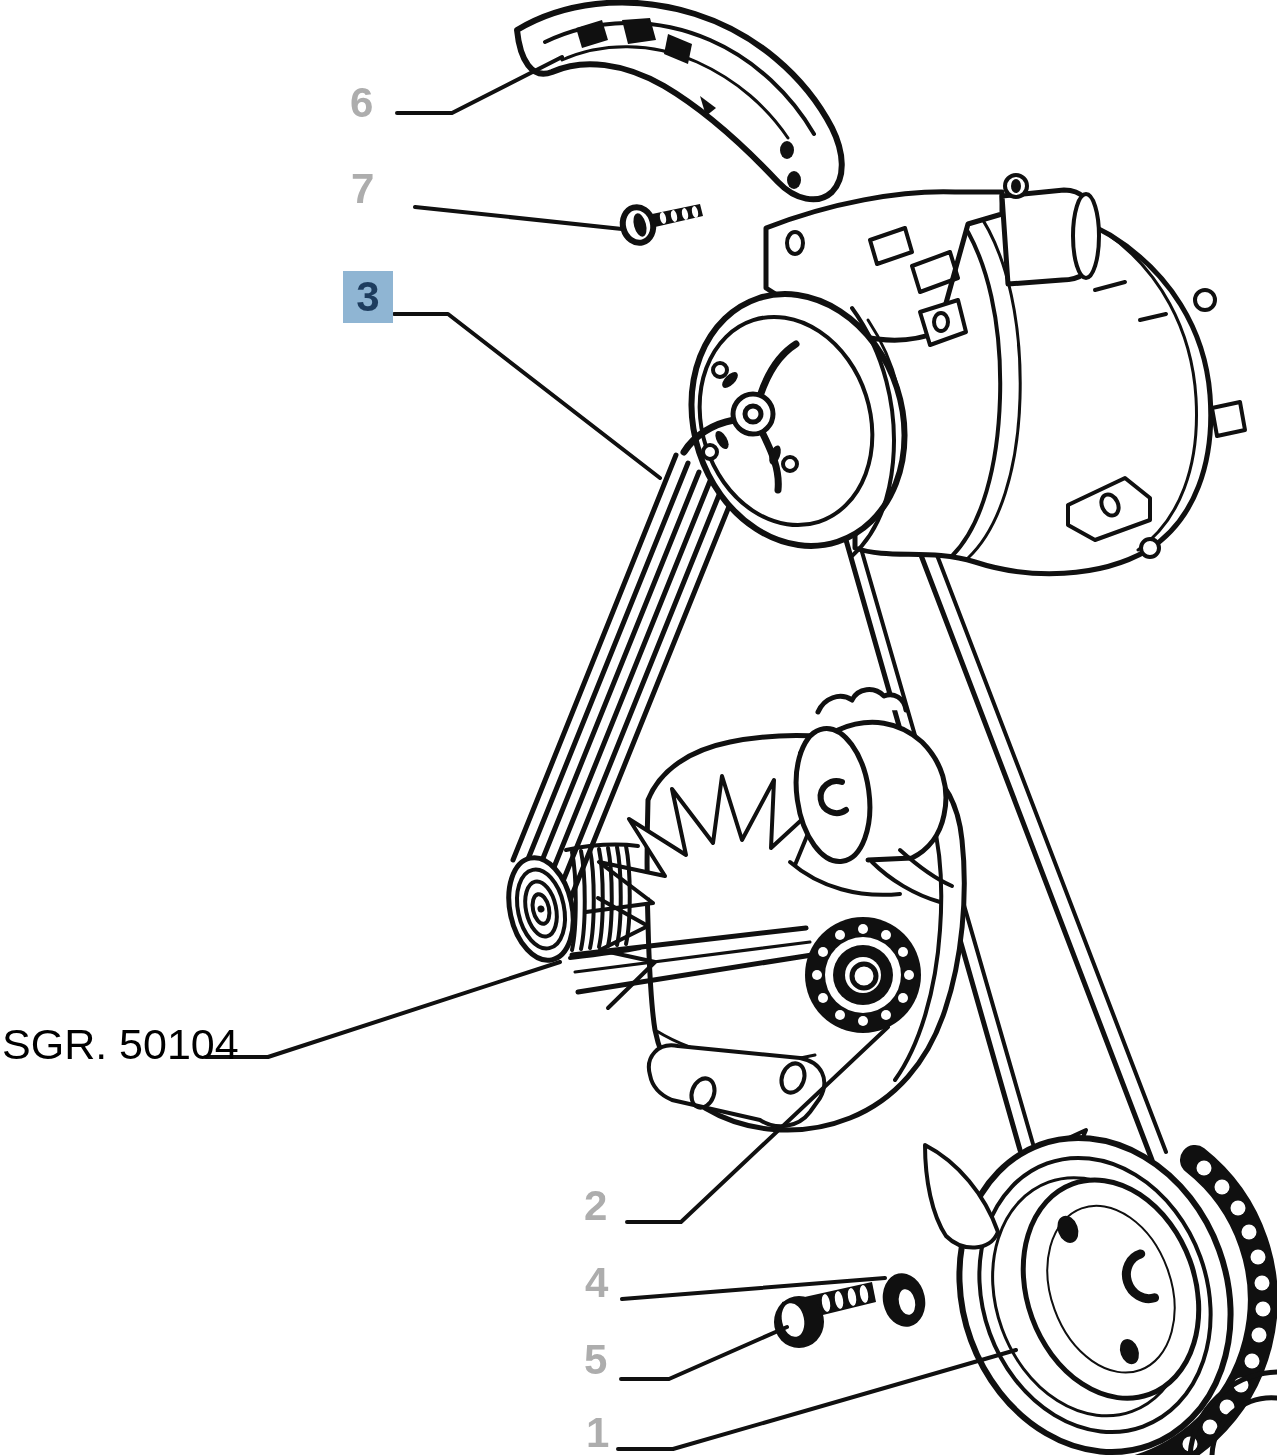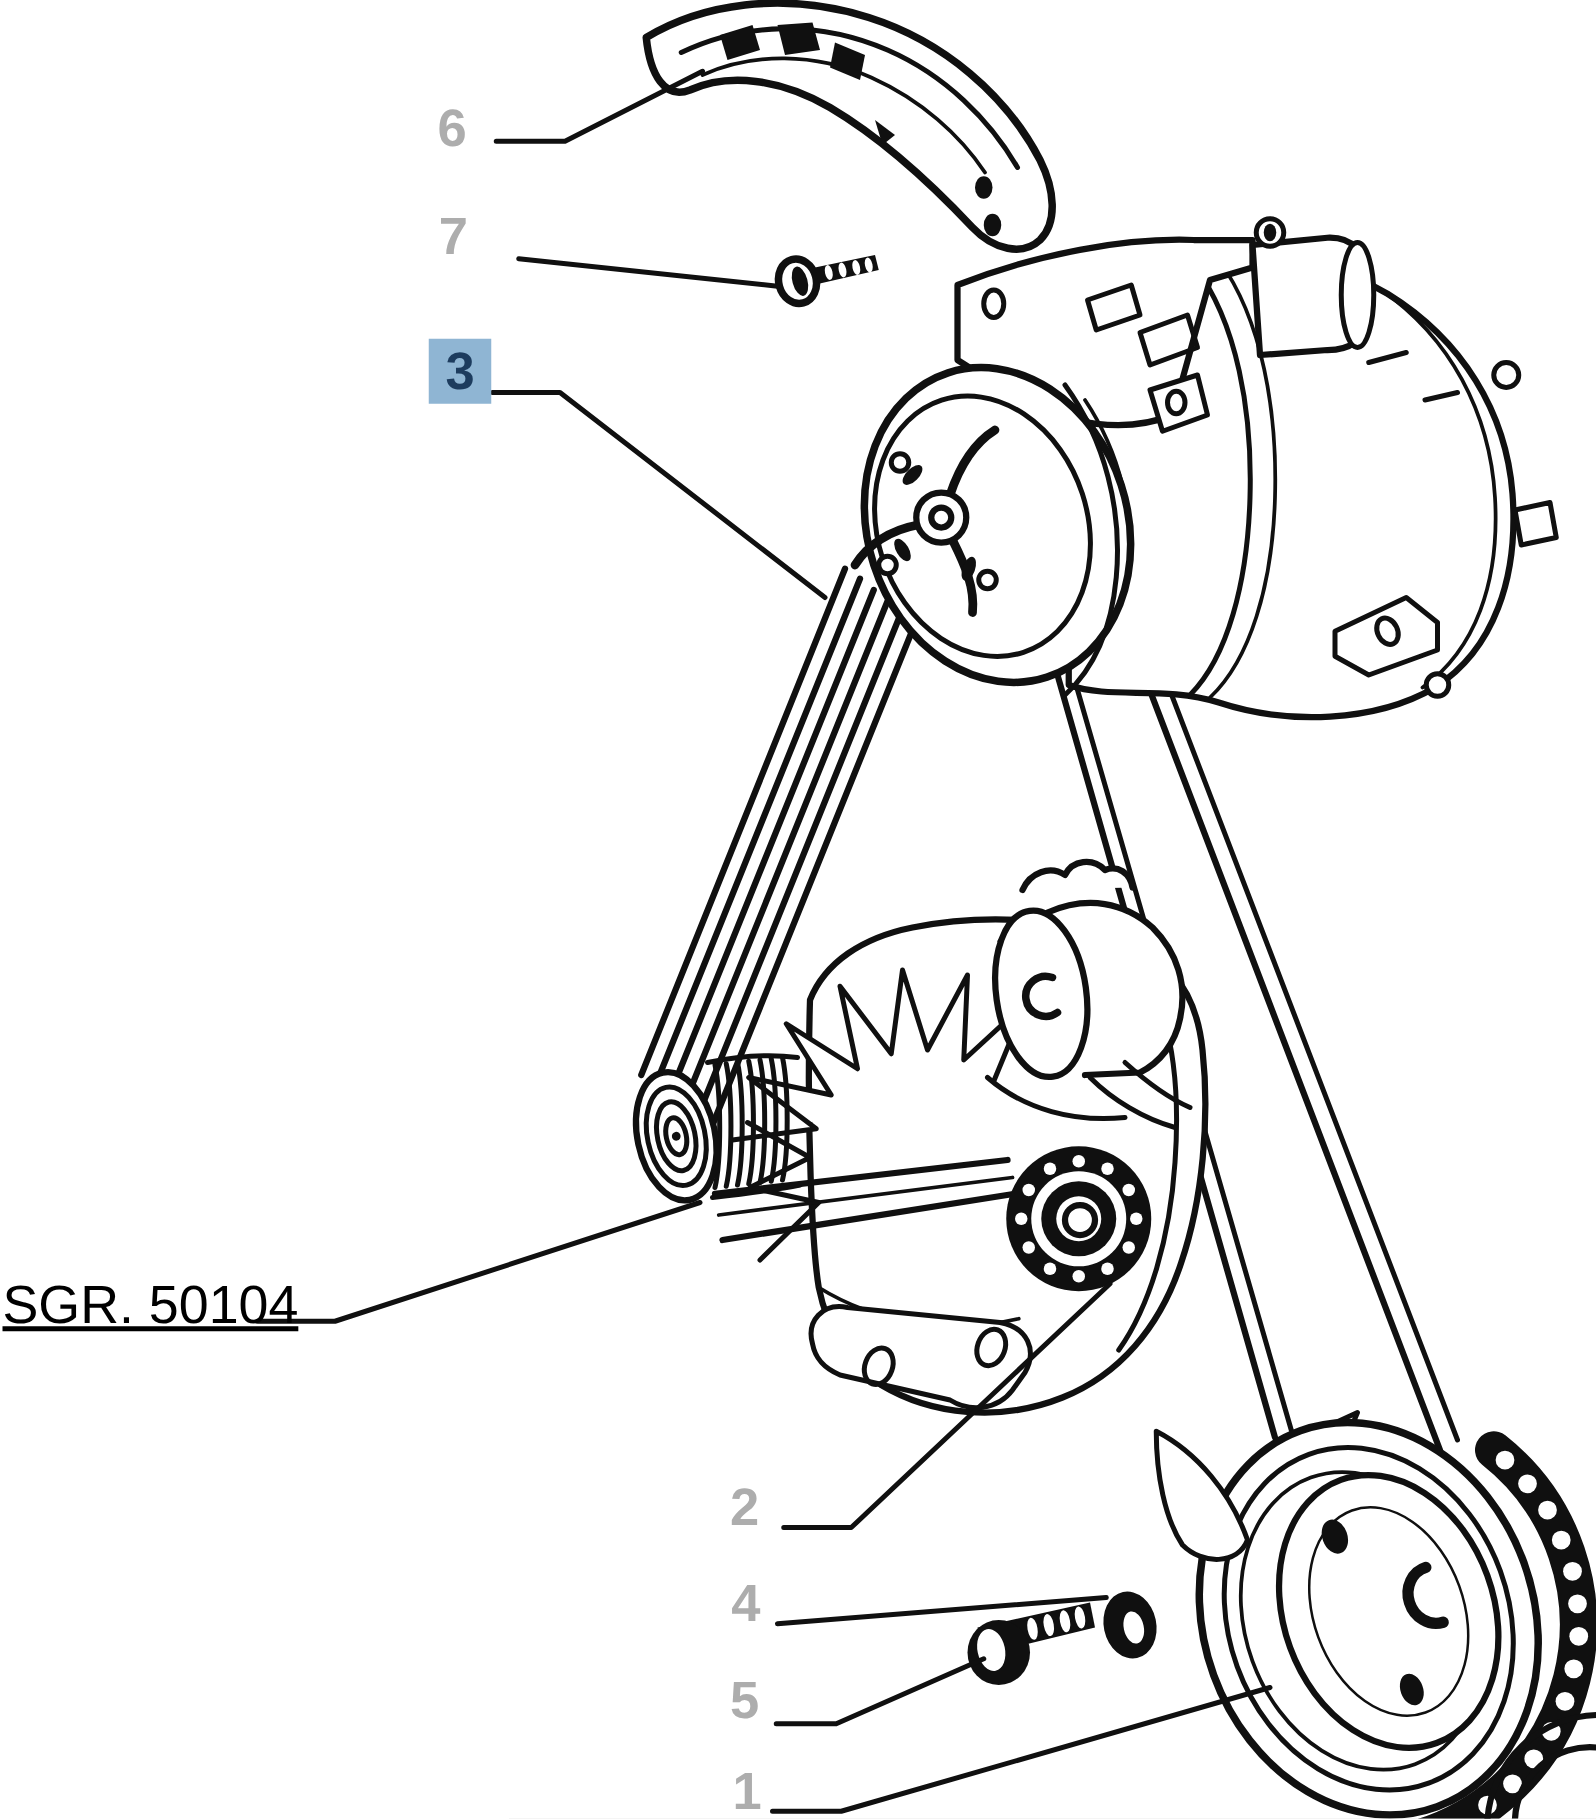--- a/index.html
+++ b/index.html
@@ -13,21 +13,21 @@
     color:#adadad;letter-spacing:0;user-select:none;
   }
   .callout-box{
     position:absolute;width:50px;height:52px;background:#8fb5d3;
     display:flex;align-items:center;justify-content:center;
   }
   .callout-box .num{
     font:bold 42px/1 "Liberation Sans",sans-serif;color:#1d3c5e;
   }
   .sgr{
-    position:absolute;font:400 43px/1 "Liberation Sans",sans-serif;color:#000;text-decoration:underline;
+    position:absolute;font:400 43px/1 "Liberation Sans",sans-serif;color:#000;
   }
 </style>
 </head>
 <body>
 
 <div id="stage">
 
 <svg width="1277" height="1455" viewBox="0 0 1277 1455" fill="none" stroke="#101010" stroke-linecap="round" stroke-linejoin="round">
 
   <g>

